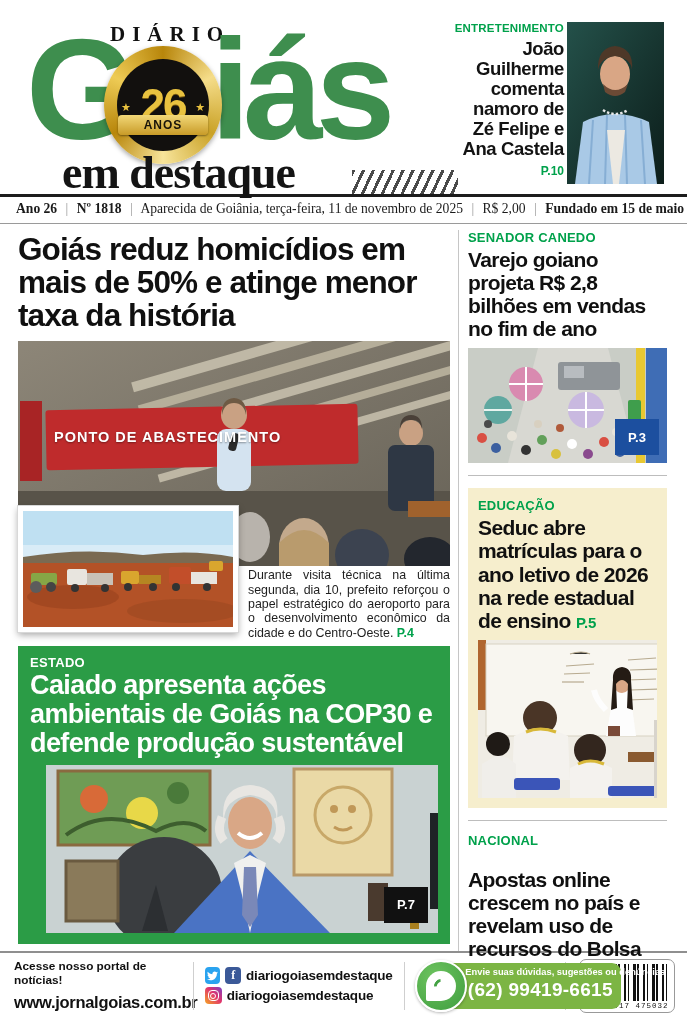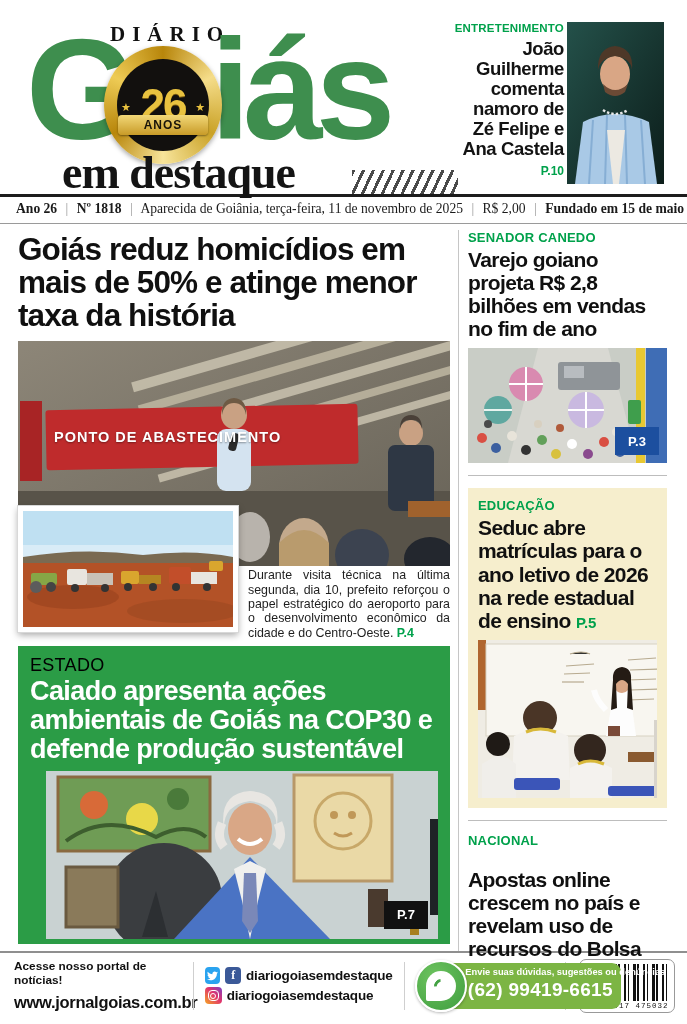--- a/index.html
+++ b/index.html
@@ -60,27 +60,27 @@
     color:#fff; font-weight:bold; font-size:14.5px; letter-spacing:1px; text-shadow:0 1px 2px rgba(0,0,0,.4); }
 
   .below { position:relative; height:66px; }
   .inset { position:absolute; left:0; top:-60px; width:220px; height:126px; background:#fff;
     border:5px solid #fff; outline:1px solid #d8d8d8; box-shadow:0 3px 7px rgba(0,0,0,.35); }
   .caption { margin-left:230px; padding-top:2px; font-size:12.4px; line-height:1.16;
     color:#1f1f1f; text-align:justify; }
   .cap-page { color:#00a14b; font-weight:bold; }
 
   .estado-box { margin-top:14px; background:#2b9c46; padding:9px 12px 10px 12px; height:298px; }
-  .estado-kicker { font-size:18px; font-weight:normal; color:#000000; letter-spacing:.3px; }
+  .estado-kicker { font-size:13px; font-weight:bold; color:#ffffff; letter-spacing:.3px; }
   .estado-head { margin-top:1px; font-size:27px; font-weight:bold; line-height:1.07;
     color:#fff; letter-spacing:-.6px; }
   .estado-photo { margin-top:7px; width:408px; height:168px;padding-left:16px; }
 
   .page-badge { position:absolute; display:flex; align-items:center; justify-content:center;
-    font-weight:bold; font-size:13px; color:#fff; width:44px; height:28px; }
+    font-weight:bold; font-size:13px; color:#fff; width:44px; height:36px; }
   .pb-blue { background:#1c4f9f; right:8px; bottom:8px; }
   .pb-black { background:#111; right:10px; bottom:10px; }
 
   .hl-side { margin-top:3px; font-size:21px; font-weight:bold; line-height:1.1;
     color:#101010; letter-spacing:-.6px; }
   .side-photo { margin-top:8px; width:100%; height:115px; }
   .hr { height:1px; background:#bdbdbd; margin:12px 0; }
   .inline-page { color:#00a14b; font-weight:bold; font-size:15px; letter-spacing:0; }
 
   .edu-box { background:#f6eecd; padding:10px 10px 10px 10px; }

